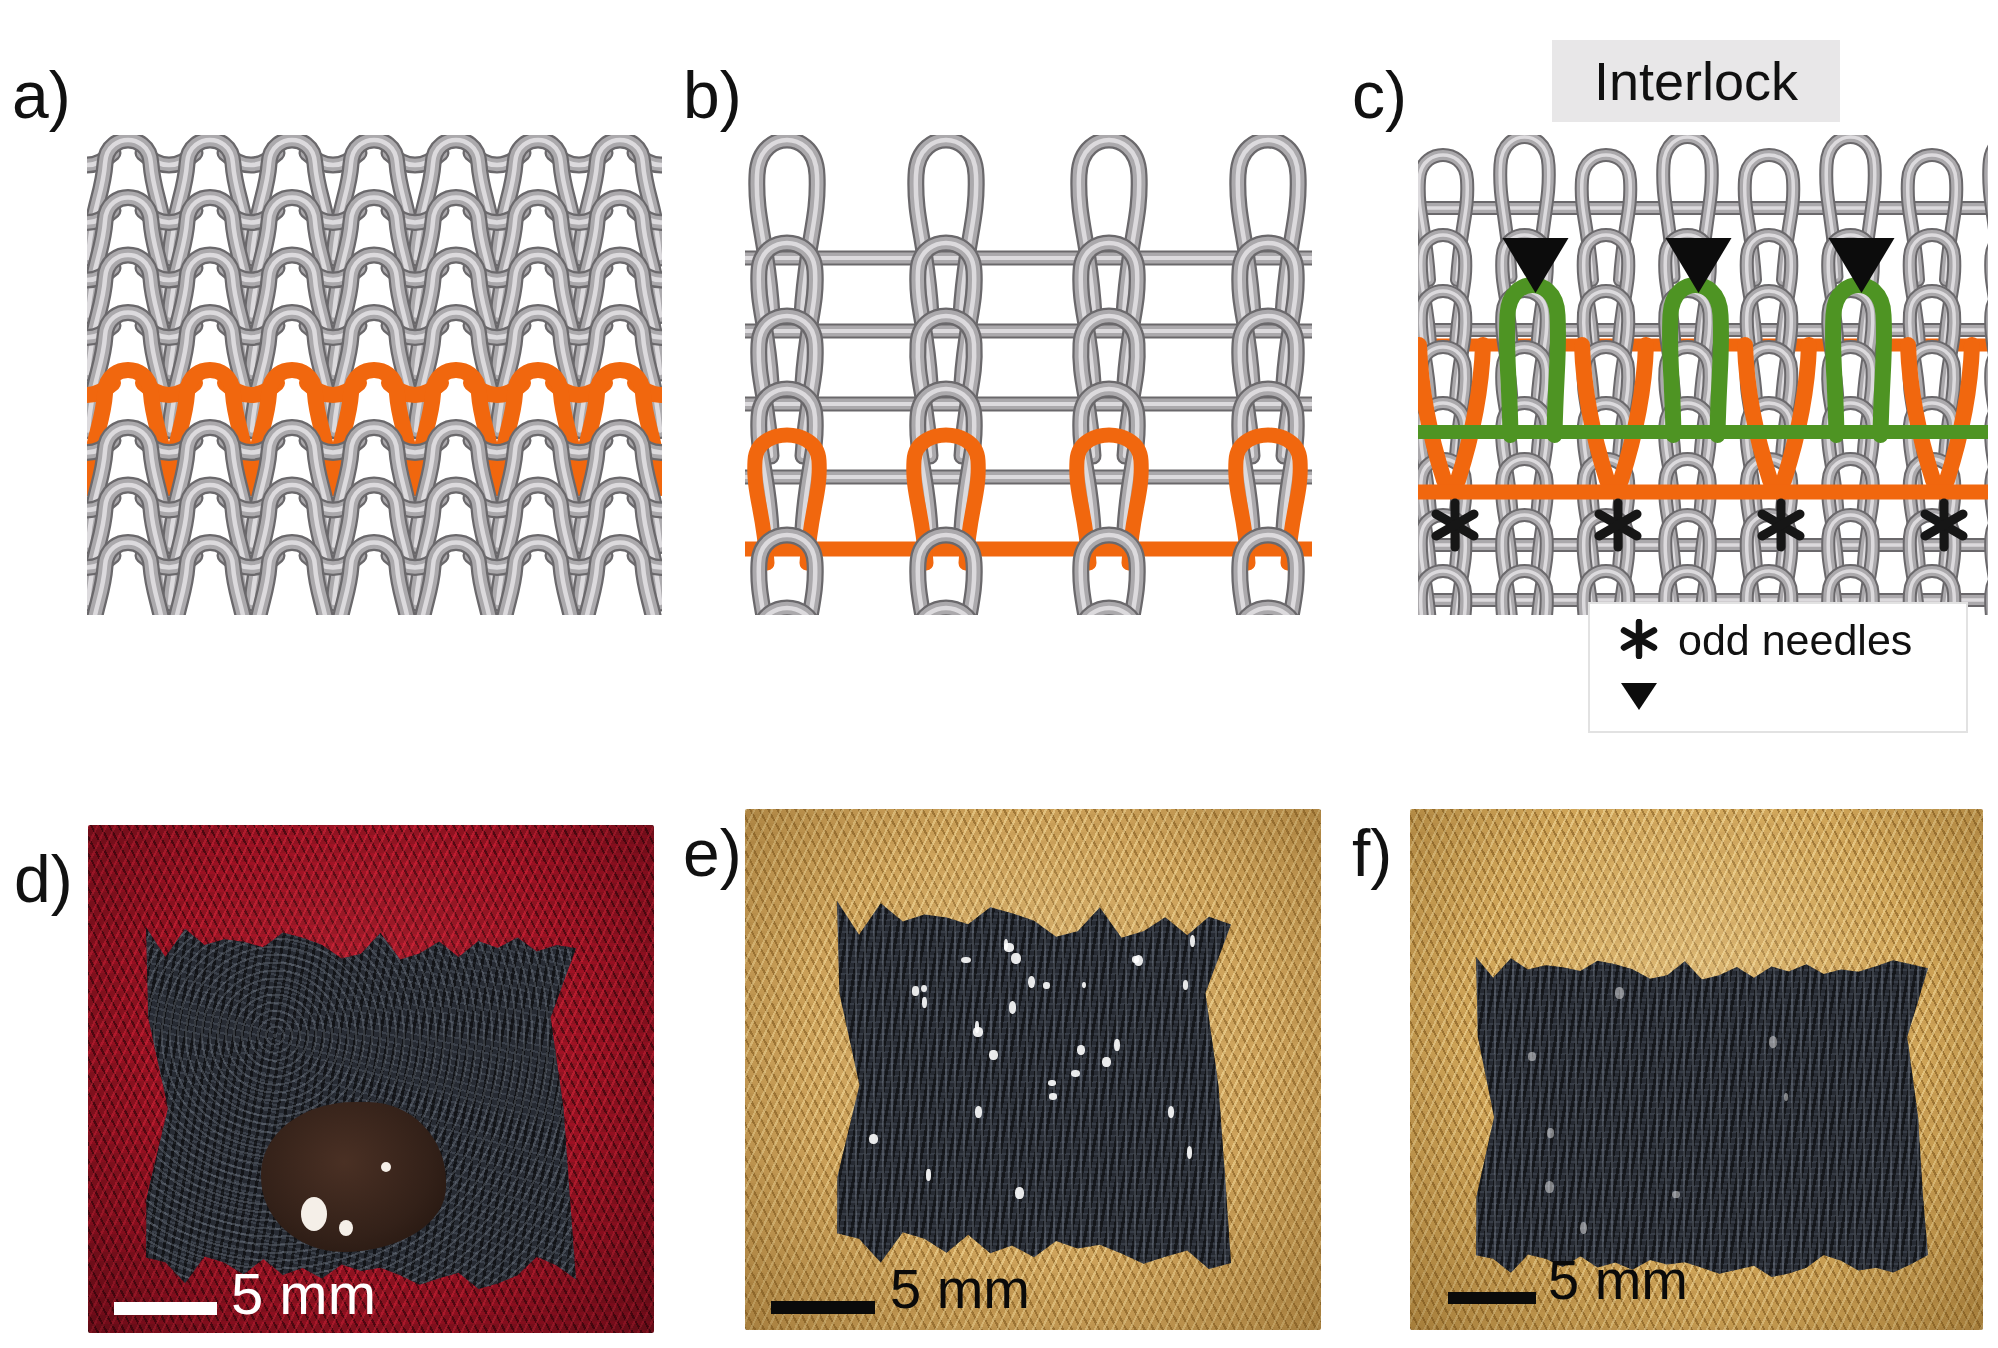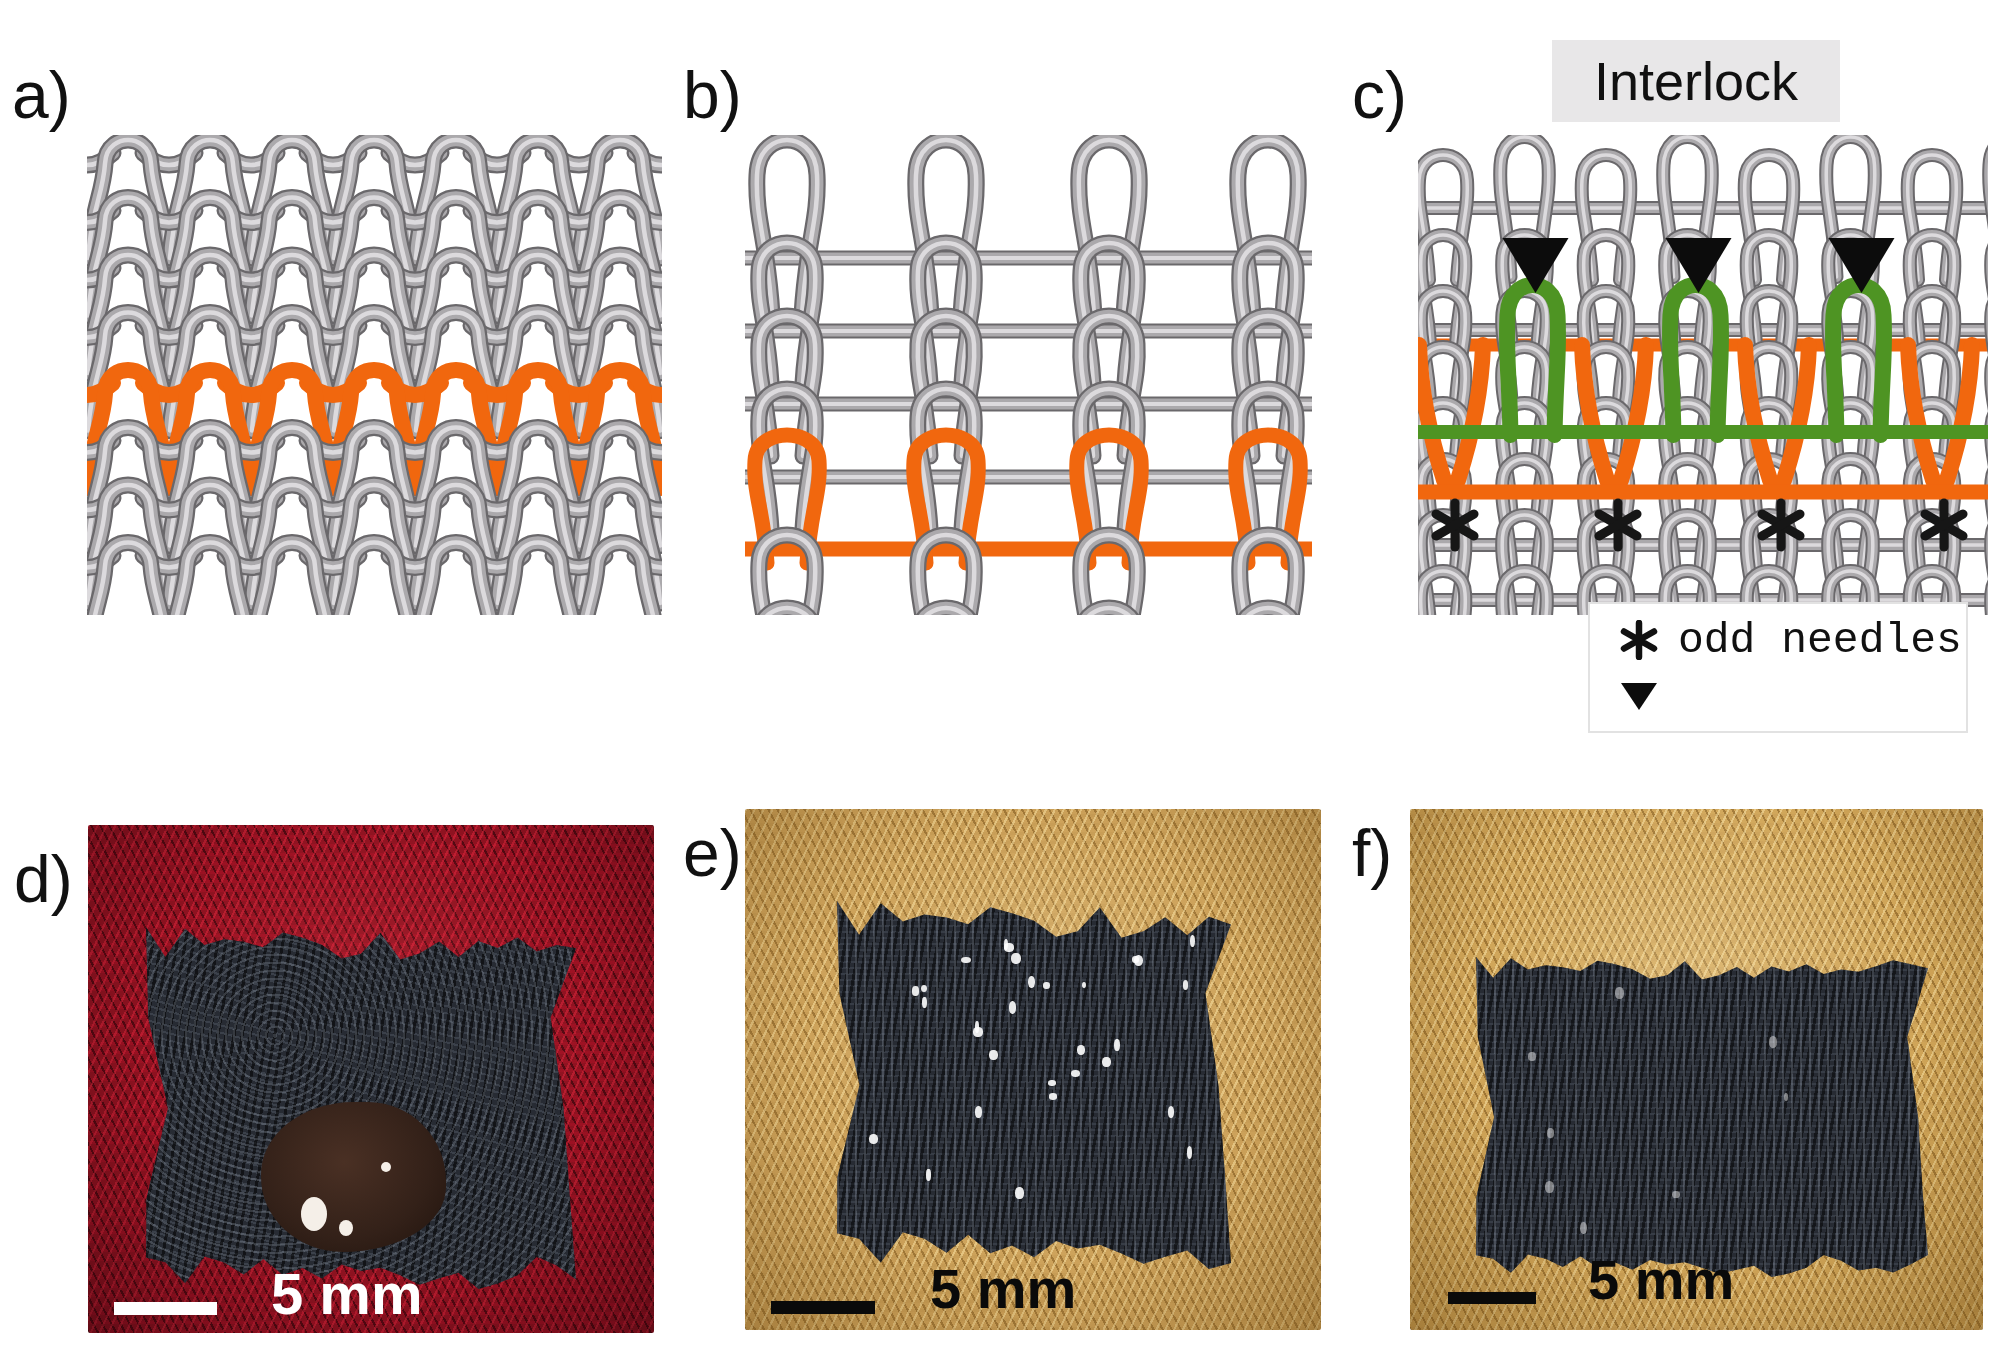--- a/index.html
+++ b/index.html
@@ -25,21 +25,21 @@
   
   .diagram{position:absolute;overflow:hidden;}
   #svg-a{left:87px;top:135px;width:575px;height:480px;}
   #svg-b{left:745px;top:135px;width:567px;height:480px;}
   #svg-c{left:1418px;top:135px;width:570px;height:480px;}
 
   
   .legend{position:absolute;left:1588px;top:602px;width:380px;height:131px;background:#ffffff;
           border:2px solid #e2e2e2;box-sizing:border-box;display:flex;flex-direction:column;
           justify-content:space-evenly;z-index:5;}
-  .lrow{display:flex;align-items:center;font-family:Liberation Mono, monospace;}
+  .lrow{display:flex;align-items:flex-start;}
   .licon{width:46px;height:40px;margin-left:26px;margin-right:16px;flex:0 0 auto;}
   .ltext{font-size:43px;color:#111;line-height:1;}
 
   
   .photo{position:absolute;overflow:hidden;border-radius:2px;}
   #photo-d{left:88px;top:825px;width:566px;height:508px;background-color:#8e1220;
     background-image:
       radial-gradient(ellipse at 50% 42%, rgba(255,90,100,0.20) 0%, rgba(140,8,24,0) 55%, rgba(25,0,5,0.38) 100%),
       repeating-linear-gradient(115deg, rgba(226,40,62,0.48) 0 2px, rgba(226,40,62,0) 2px 8px),
       repeating-linear-gradient(62deg, rgba(24,0,4,0.52) 0 2px, rgba(24,0,4,0) 2px 8px),
@@ -78,21 +78,21 @@
   .glint{position:absolute;background:#f5efe8;border-radius:50%;}
   #glint-1{left:40px;top:95px;width:26px;height:34px;}
   #glint-2{left:78px;top:118px;width:14px;height:16px;}
   #glint-3{left:120px;top:60px;width:10px;height:10px;}
 
   
   .sbar{position:absolute;}
   #sbar-d{left:26px;top:477px;width:103px;height:13px;background:#ffffff;}
   #sbar-e{left:26px;top:492px;width:104px;height:13px;background:#0a0a0a;}
   #sbar-f{left:38px;top:483px;width:88px;height:12px;background:#0a0a0a;}
-  .slabel{position:absolute;font-weight:bold;line-height:1;margin-left:40px;}
+  .slabel{position:absolute;font-weight:normal;line-height:1;}
   #slabel-d{left:143px;top:440px;font-size:58px;color:#ffffff;}
   #slabel-e{left:145px;top:452px;font-size:56px;color:#0a0a0a;}
   #slabel-f{left:138px;top:443px;font-size:56px;color:#0a0a0a;}
 </style>
 </head>
 <body>
 
 <div class="fig">
 
   <div class="plabel" id="lab-a">a)</div>

